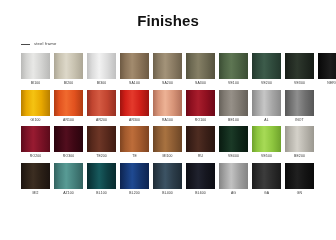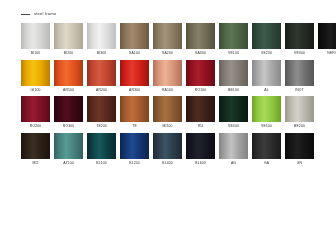--- a/index.html
+++ b/index.html
@@ -82,20 +82,21 @@
     height: 8px;
     white-space: nowrap;
     text-align: center;
   }
 </style>
 </head>
 <body>
 
 <div class="page">
 
+  <h1 class="title">Finishes</h1>
 
   <div class="legend">
     <span class="legend-dash"></span>
     <span class="legend-label">steel frame</span>
   </div>
 
   <div class="grid" id="grid">
       <div class="row">
         <div class="cell">
           <div class="swatch" style="background: linear-gradient(90deg, rgb(185, 185, 183) 0%, rgb(211, 211, 209) 18%, rgb(232, 232, 230) 42%, rgb(211, 211, 209) 70%, rgb(185, 185, 183) 100%);"></div>

